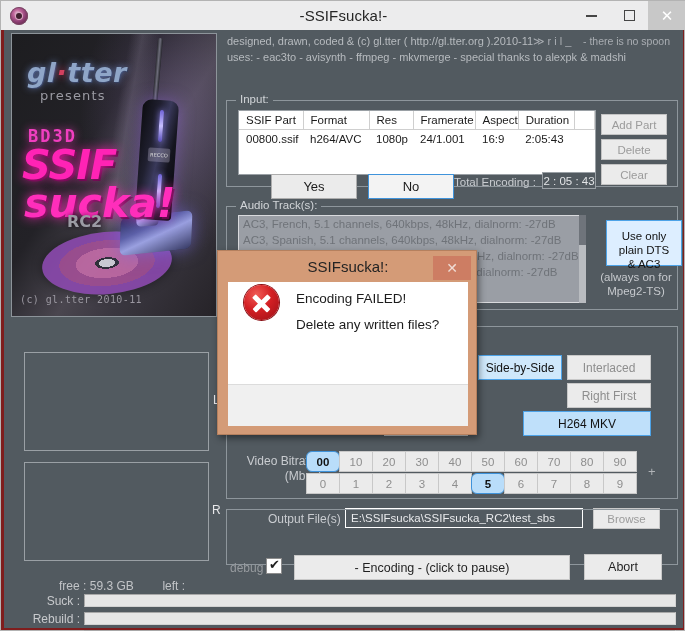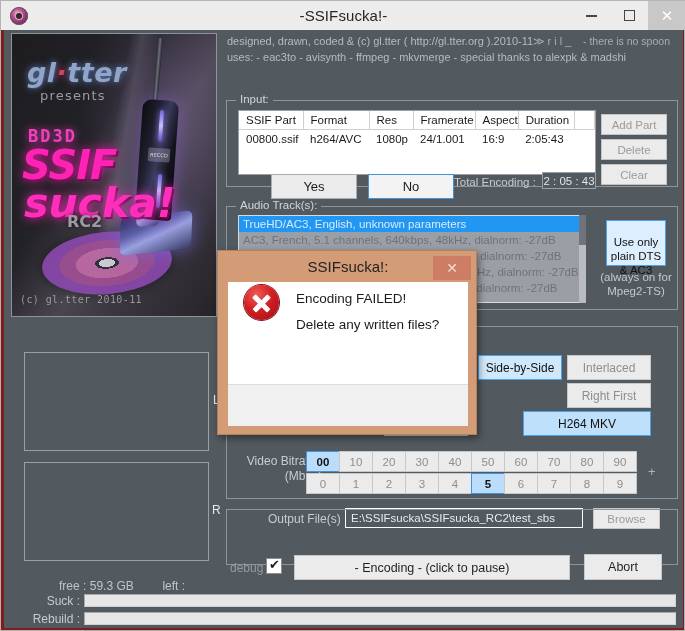--- a/index.html
+++ b/index.html
@@ -273,24 +273,24 @@
   .atrack.sel { background: #2196f3; color: #d7ebfb; }
   #audio-scroll {
     position: absolute; left: 575px; top: 185px; width: 7px; height: 88px;
     background: #b9bcc0;
   }
   #audio-scroll-thumb {
     position: absolute; left: 0; top: 0; width: 7px; height: 30px; background: #6f747b;
   }
 
   #btn-dts {
-    position: absolute; left: 602px; top: 190px; width: 60px; height: 46px;
+    position: absolute; left: 602px; top: 190px; width: 76px; height: 46px;
     background: #ddeeff; border: 1px solid #4da3e8;
     font-size: 11.5px; color: #111; text-align: center;
-    line-height: 14px; padding-top: 14px;
+    line-height: 14px; padding-top: 8px;
   }
   #dts-note {
     position: absolute; left: 588px; top: 240px; width: 88px;
     font-size: 11.5px; color: #c6c9cd; text-align: center; line-height: 14px;
   }
 
   
   .obtn {
     position: absolute; height: 25px; background: #ebebeb;
     border: 1px solid #c8c8c8; font-size: 12px; color: #8e8e8e;
@@ -314,21 +314,21 @@
   }
   .brrow { position: absolute; display: flex; }
   #brrow1 { left: 302px; top: 421px; }
   #brrow2 { left: 302px; top: 443px; }
   .brcell {
     width: 34px; height: 21px; background: #ebebeb;
     border: 1px solid #c8c8c8; margin-right: -1px;
     font-size: 11.5px; color: #8e8e8e;
     display: flex; align-items: center; justify-content: center;
   }
-  .brcell.sel { background: #b9ddfa; border-color: #3f93db; color: #111; font-weight: bold; }
+  .brcell.sel { background: #b9ddfa; border-color: #3f93db; color: #111; font-weight: bold; border-radius: 6px; }
   #br-plus {
     position: absolute; left: 644px; top: 434px;
     font-size: 13px; color: #b0b3b7;
   }
 
   
   #out-label {
     position: absolute; left: 264px; top: 482px;
     font-size: 12px; color: #c9ccd0;
   }
@@ -534,21 +534,20 @@
     <div class="sidebtn" id="btn-delete">Delete</div>
     <div class="sidebtn" id="btn-clear">Clear</div>
     <div id="totaldur-label">Total Encoding :</div>
     <div id="totaldur-value">2 : 05 : 43</div>
 
     <div class="group" id="grp-audio">
       <div class="group-title">Audio Track(s):</div>
     </div>
 
     <div id="audio-list">
-      <div class="atrack sel">TrueHD/AC3, English, unknown parameters</div>
       <div class="atrack">AC3, French, 5.1 channels, 640kbps, 48kHz, dialnorm: -27dB</div>
       <div class="atrack">AC3, Spanish, 5.1 channels, 640kbps, 48kHz, dialnorm: -27dB</div>
       <div class="atrack">AC3, Portuguese, 5.1 channels, 640kbps, 48kHz, dialnorm: -27dB</div>
       <div class="atrack">AC3, English, 5.1 channels, 640kbps, 48kHz, dialnorm: -27dB</div>
     </div>
     <div id="audio-scroll">
       <div id="audio-scroll-thumb"></div>
     </div>
 
     <div id="btn-dts">

